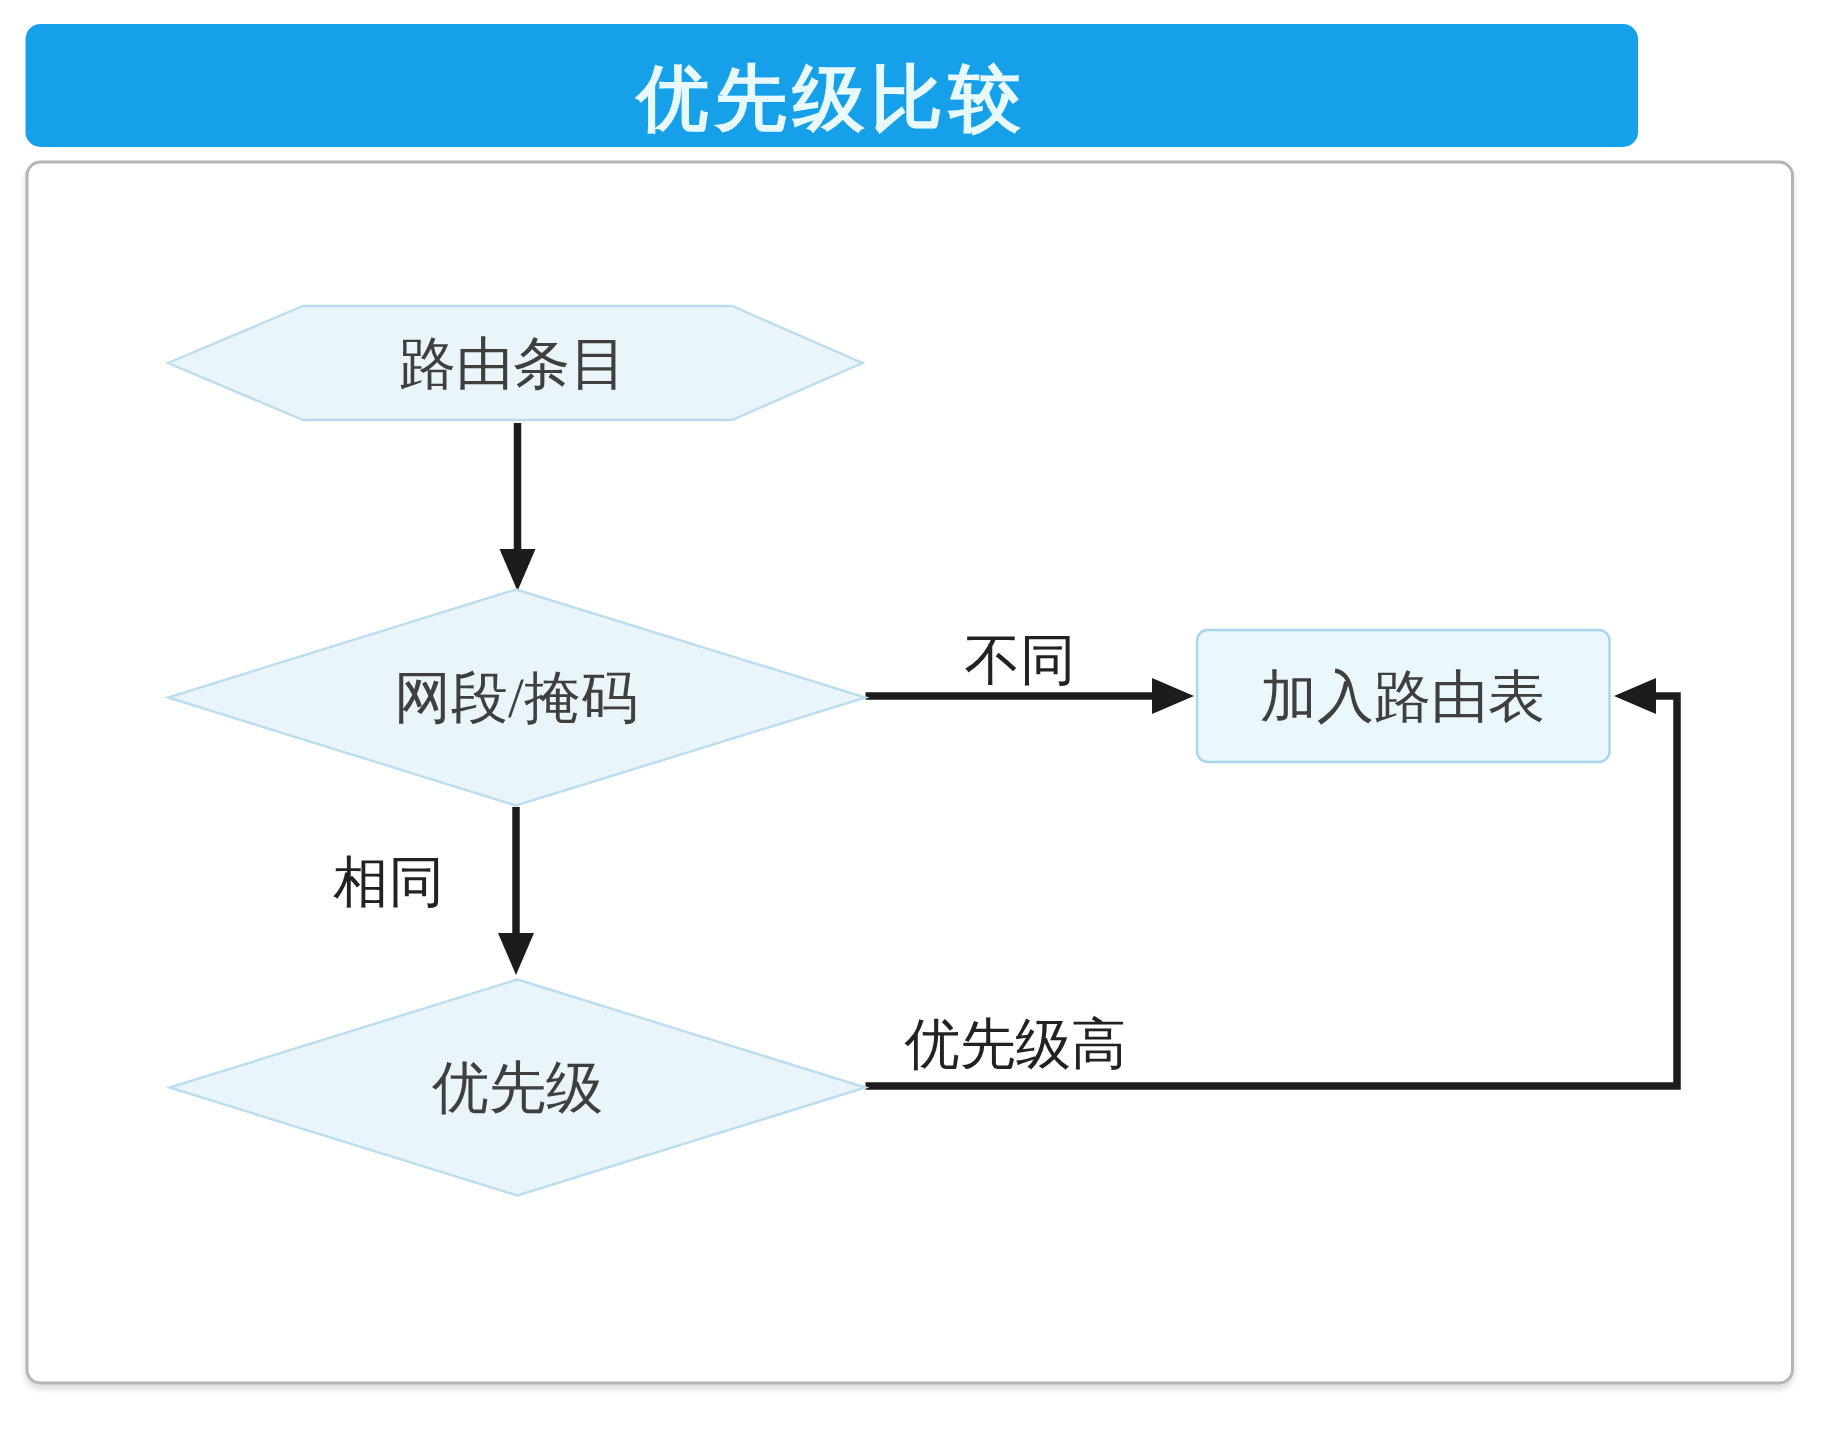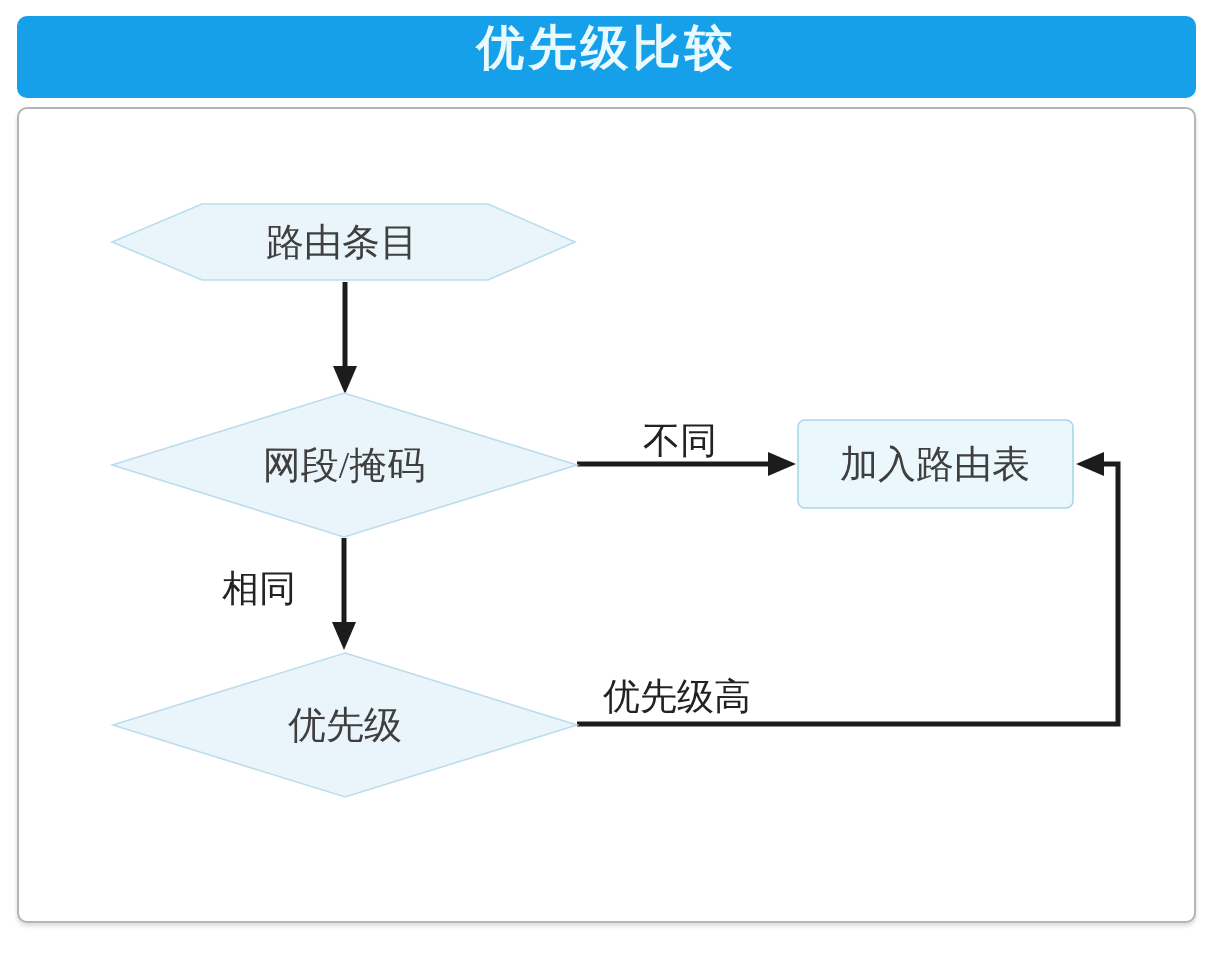--- a/index.html
+++ b/index.html
@@ -12,26 +12,26 @@
     position: relative;
     width: 1214px;
     height: 959px;
     background: #ffffff;
     overflow: hidden;
   }
   .title-bar {
     position: absolute;
     left: 17px;
     top: 16px;
-    width: 1179px;
+    width: 1075px;
     height: 82px;
     background: #16a0e9;
     border-radius: 10px;
     display: flex;
-    align-items: flex-start;
+    align-items: flex-end;
     justify-content: center;
   }
   .title-bar .title-text {
     color: #e9faff;
     font-size: 48px;
     font-weight: bold;
     letter-spacing: 4px;
     font-family: "Liberation Serif", serif;
   }
   .canvas-panel {

